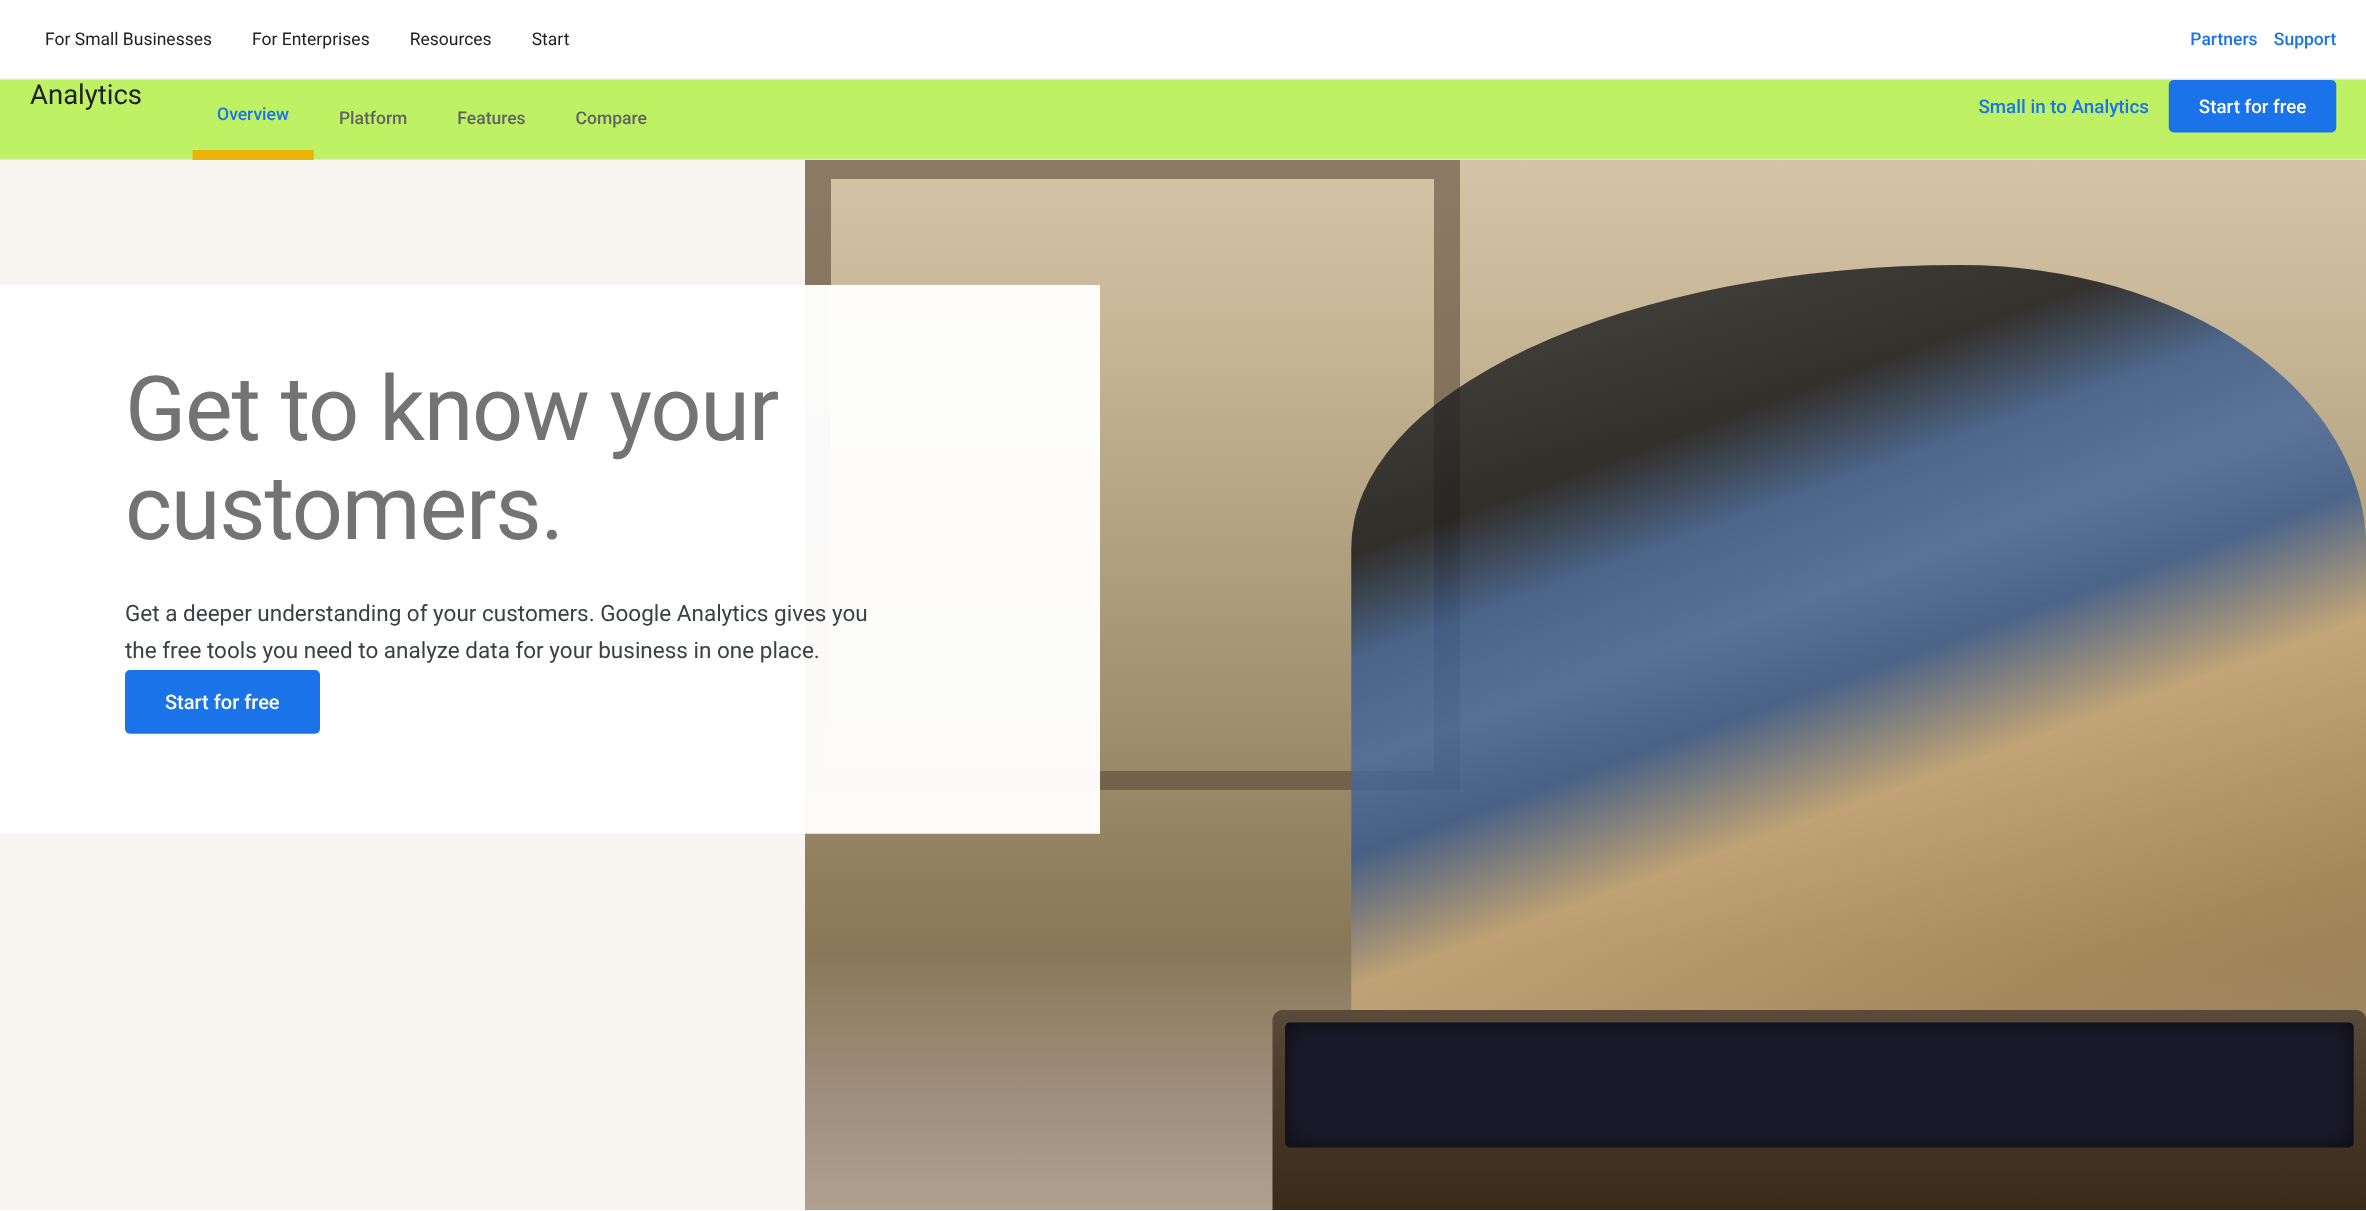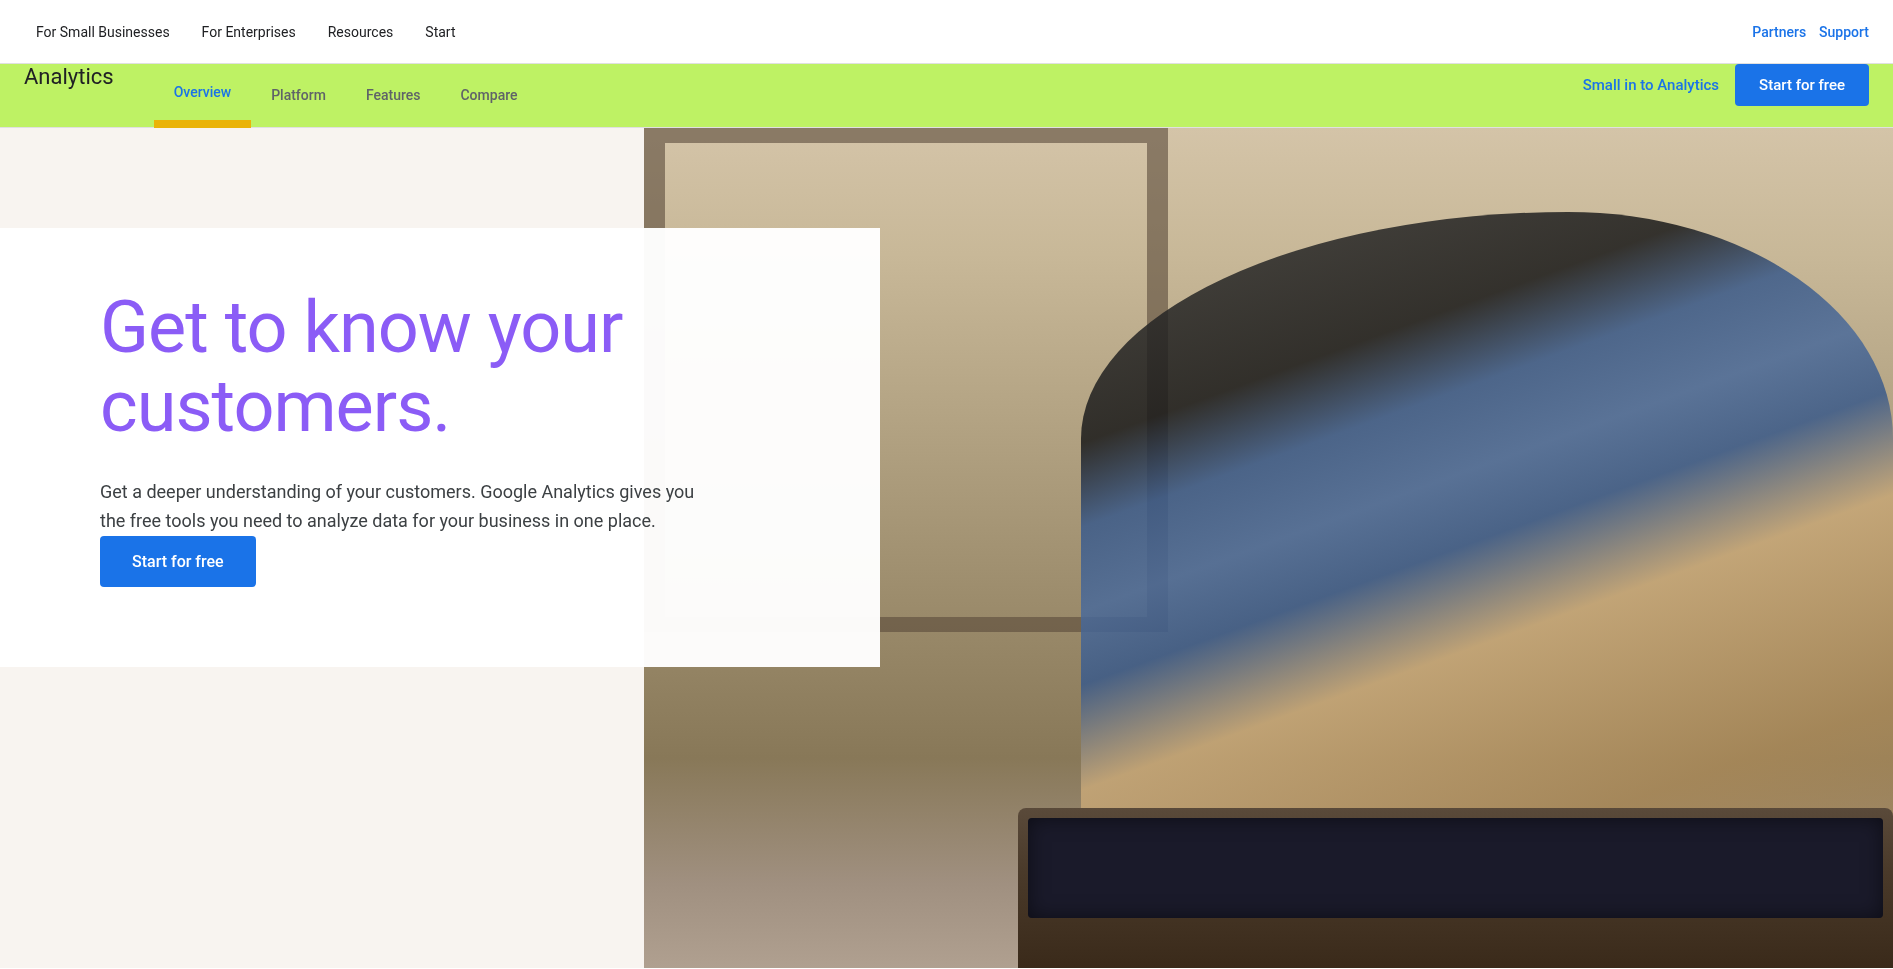--- a/index.html
+++ b/index.html
@@ -145,21 +145,21 @@
       top: 100px;
       width: 880px;
       background: rgba(255,255,255,0.97);
       padding: 60px 80px 80px 100px;
       z-index: 2;
     }
 
     .hero-title {
       font-size: 72px;
       font-weight: 400;
-      color: #8b5cf6;
+      color: #737373;
       line-height: 1.1;
       margin-bottom: 32px;
       letter-spacing: -1px;
     }
 
     .hero-subtitle {
       font-size: 18px;
       color: #3c4043;
       line-height: 1.6;
       max-width: 620px;

